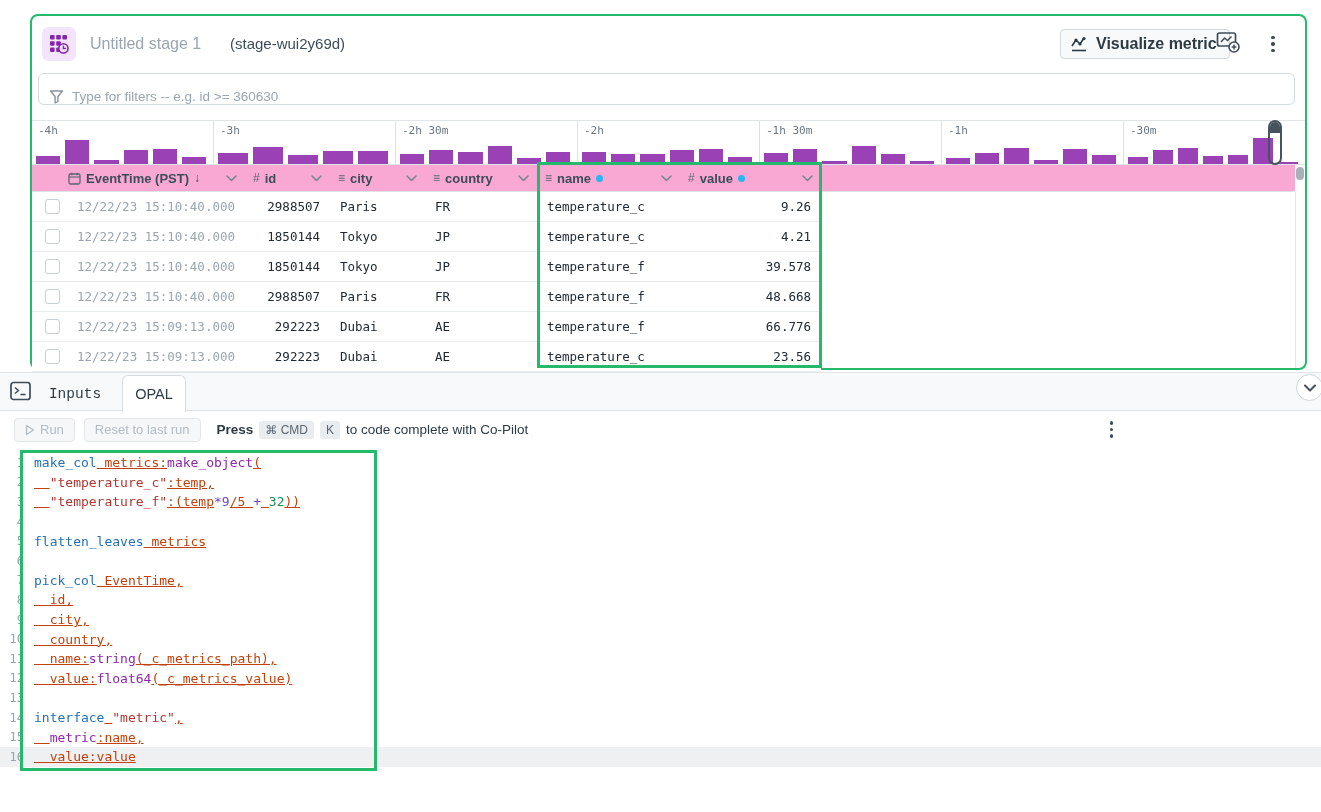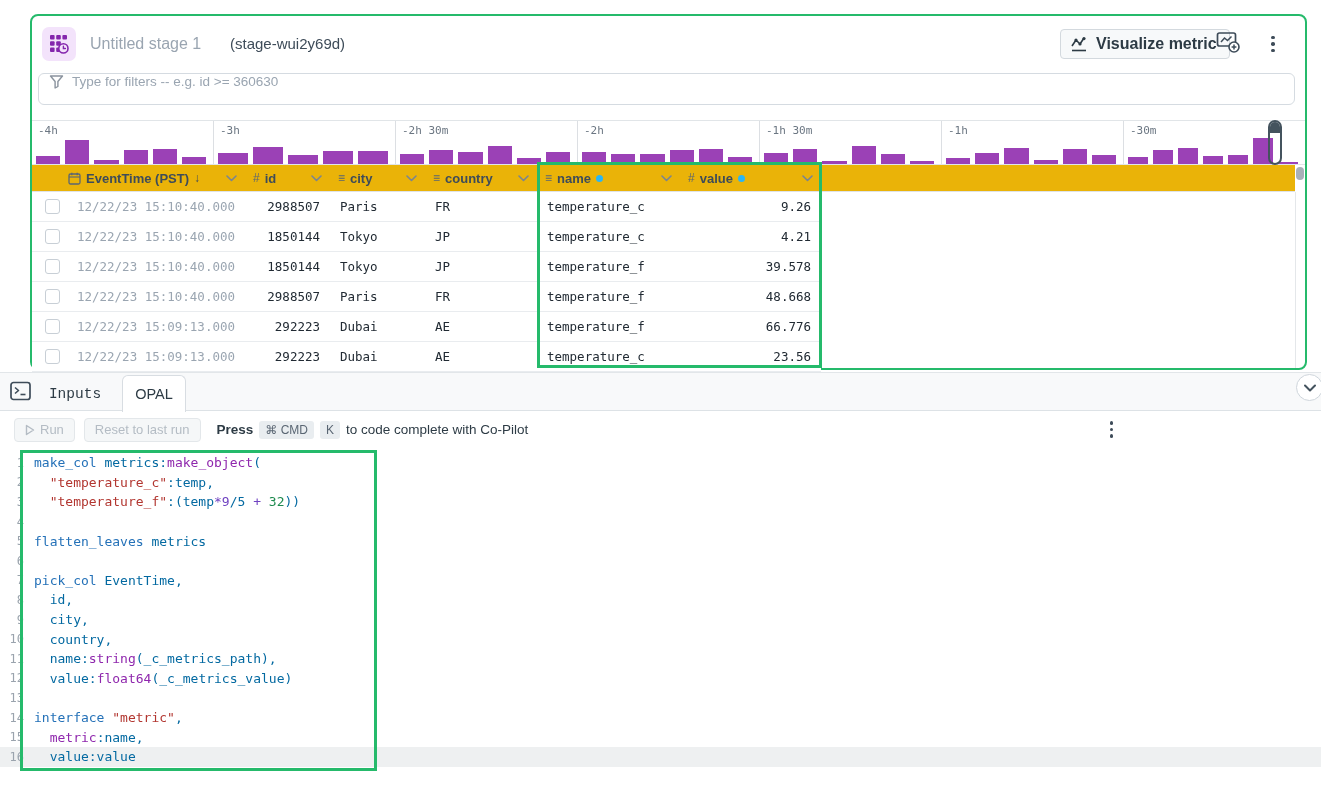--- a/index.html
+++ b/index.html
@@ -21,42 +21,42 @@
                    border:1px solid #d3d9de; border-radius:4px; cursor:pointer; }
   #visualize-btn span { font-size:16px; font-weight:600; color:#2d3b45; }
   #dash-icon { left:1184px; top:15px; }
   #stage-kebab { left:1228px; top:13px; width:26px; height:30px; display:flex;
                  align-items:center; justify-content:center; cursor:pointer; }
   .kebab-dots { display:flex; flex-direction:column; gap:3px; }
   .kebab-dots i { width:3.5px; height:3.5px; border-radius:50%; background:#3e4c59; }
 
   
   #filter-bar { left:6px; top:57px; width:1257px; height:32px; border:1px solid #d5dbe1;
-                border-radius:6px; display:flex; align-items:flex-start; padding:0 10px; gap:8px; }
+                border-radius:6px; display:flex; align-items:flex-end; padding:0 10px; gap:8px; }
   #filter-input { border:none; outline:none; flex:1; font-size:13.5px; color:#3e4c59; background:transparent; }
   #filter-input::placeholder { color:#9aa5b1; }
 
   
   #histogram { left:0; top:104px; width:1273px; height:45px; display:flex;
                border-top:1px solid #e1e5e8; border-bottom:1px solid #e1e5e8; }
   .hist-section { flex:1; position:relative; display:flex; align-items:flex-end;
                   gap:5px; padding:0 7px 0 4px; }
   .hist-section + .hist-section { border-left:1px solid #dcdfe3; }
   .hist-label { position:absolute; top:3px; left:6px; font:11px "DejaVu Sans Mono", monospace; color:#6b7682; }
   .hist-bar { flex:1; background:#9b41b6; }
 
   #brush-handle { left:1236px; top:104px; width:14px; height:45px; border:2px solid #44535e;
                   border-radius:7px; background:transparent; overflow:hidden; cursor:ew-resize; }
   #brush-handle::before { content:""; display:block; width:100%; height:11px; background:#44535e; }
   #v-scroll-thumb { left:1264px; top:151px; width:8px; height:13px; border-radius:4px; background:#a8b0b8; cursor:pointer; }
   #table-right-line { left:1263px; top:176px; width:1px; height:176px; background:#e4e7ea; }
 
   
   #thead { left:0; top:149px; width:1263px; height:27px; display:flex;
-           border-bottom:1px solid #dfe3e7; background:#eab308; }
+           border-bottom:1px solid #dfe3e7; background:#f9a8d4; }
   .th { display:flex; align-items:center; gap:5px; padding:0 8px; font-size:13px;
         font-weight:600; color:#3e4c59; cursor:pointer; }
   .th .chev { margin-left:auto; flex:none; }
   .type-glyph { font-size:12px; color:#5a6673; font-weight:400; }
   .sort-arrow { font-size:12px; color:#3e4c59; }
   .new-dot { width:7px; height:7px; border-radius:50%; background:#29b6f6; flex:none; }
   #tbody { left:0; top:176px; width:789px; }
   .trow { display:flex; height:30px; align-items:center; border-bottom:1px solid #e9ecef; background:#fff; }
   .td { font:12.5px "DejaVu Sans Mono", monospace; color:#212a33; padding:0 10px;
         overflow:hidden; white-space:nowrap; }
@@ -96,21 +96,21 @@
   
   #editor { left:0; top:448px; width:1321px; height:364px; background:#fff; }
   #gutter-bg { left:0; top:448px; width:40px; height:364px; background:#fafbfc; }
   #code-lines { left:0; top:5px; width:1321px; }
   .cline { display:flex; height:19.6px; align-items:center; }
   .cline.current { background:#eef0f1; }
   .lnum { width:34px; text-align:right; padding-right:10px; font:12px "DejaVu Sans Mono", monospace;
           color:#9aa3ad; flex:none; }
   .ccode { font:13px "DejaVu Sans Mono", monospace; white-space:pre; color:#1c1c1c; }
   .tok-kw { color:#2471b8; } .tok-fn { color:#8f27ad; } .tok-str { color:#b23630; }
-  .tok-num { color:#1d8a4e; } .tok-op { color:#6f42c1; } .tok-pl { color:#0369a1; }
+  .tok-num { color:#1d8a4e; } .tok-op { color:#6f42c1; } .tok-pl { color:#c2410c;text-decoration:underline; }
 
   
   .green-box { border:3px solid #25ba6b; pointer-events:none; z-index:6; }
   #anno-cols { left:537px; top:162px; width:285px; height:206px; }
   #anno-code { left:20px; top:450px; width:357px; height:321px; }
 
   svg { display:block; }
 </style>
 </head>
 <body>

